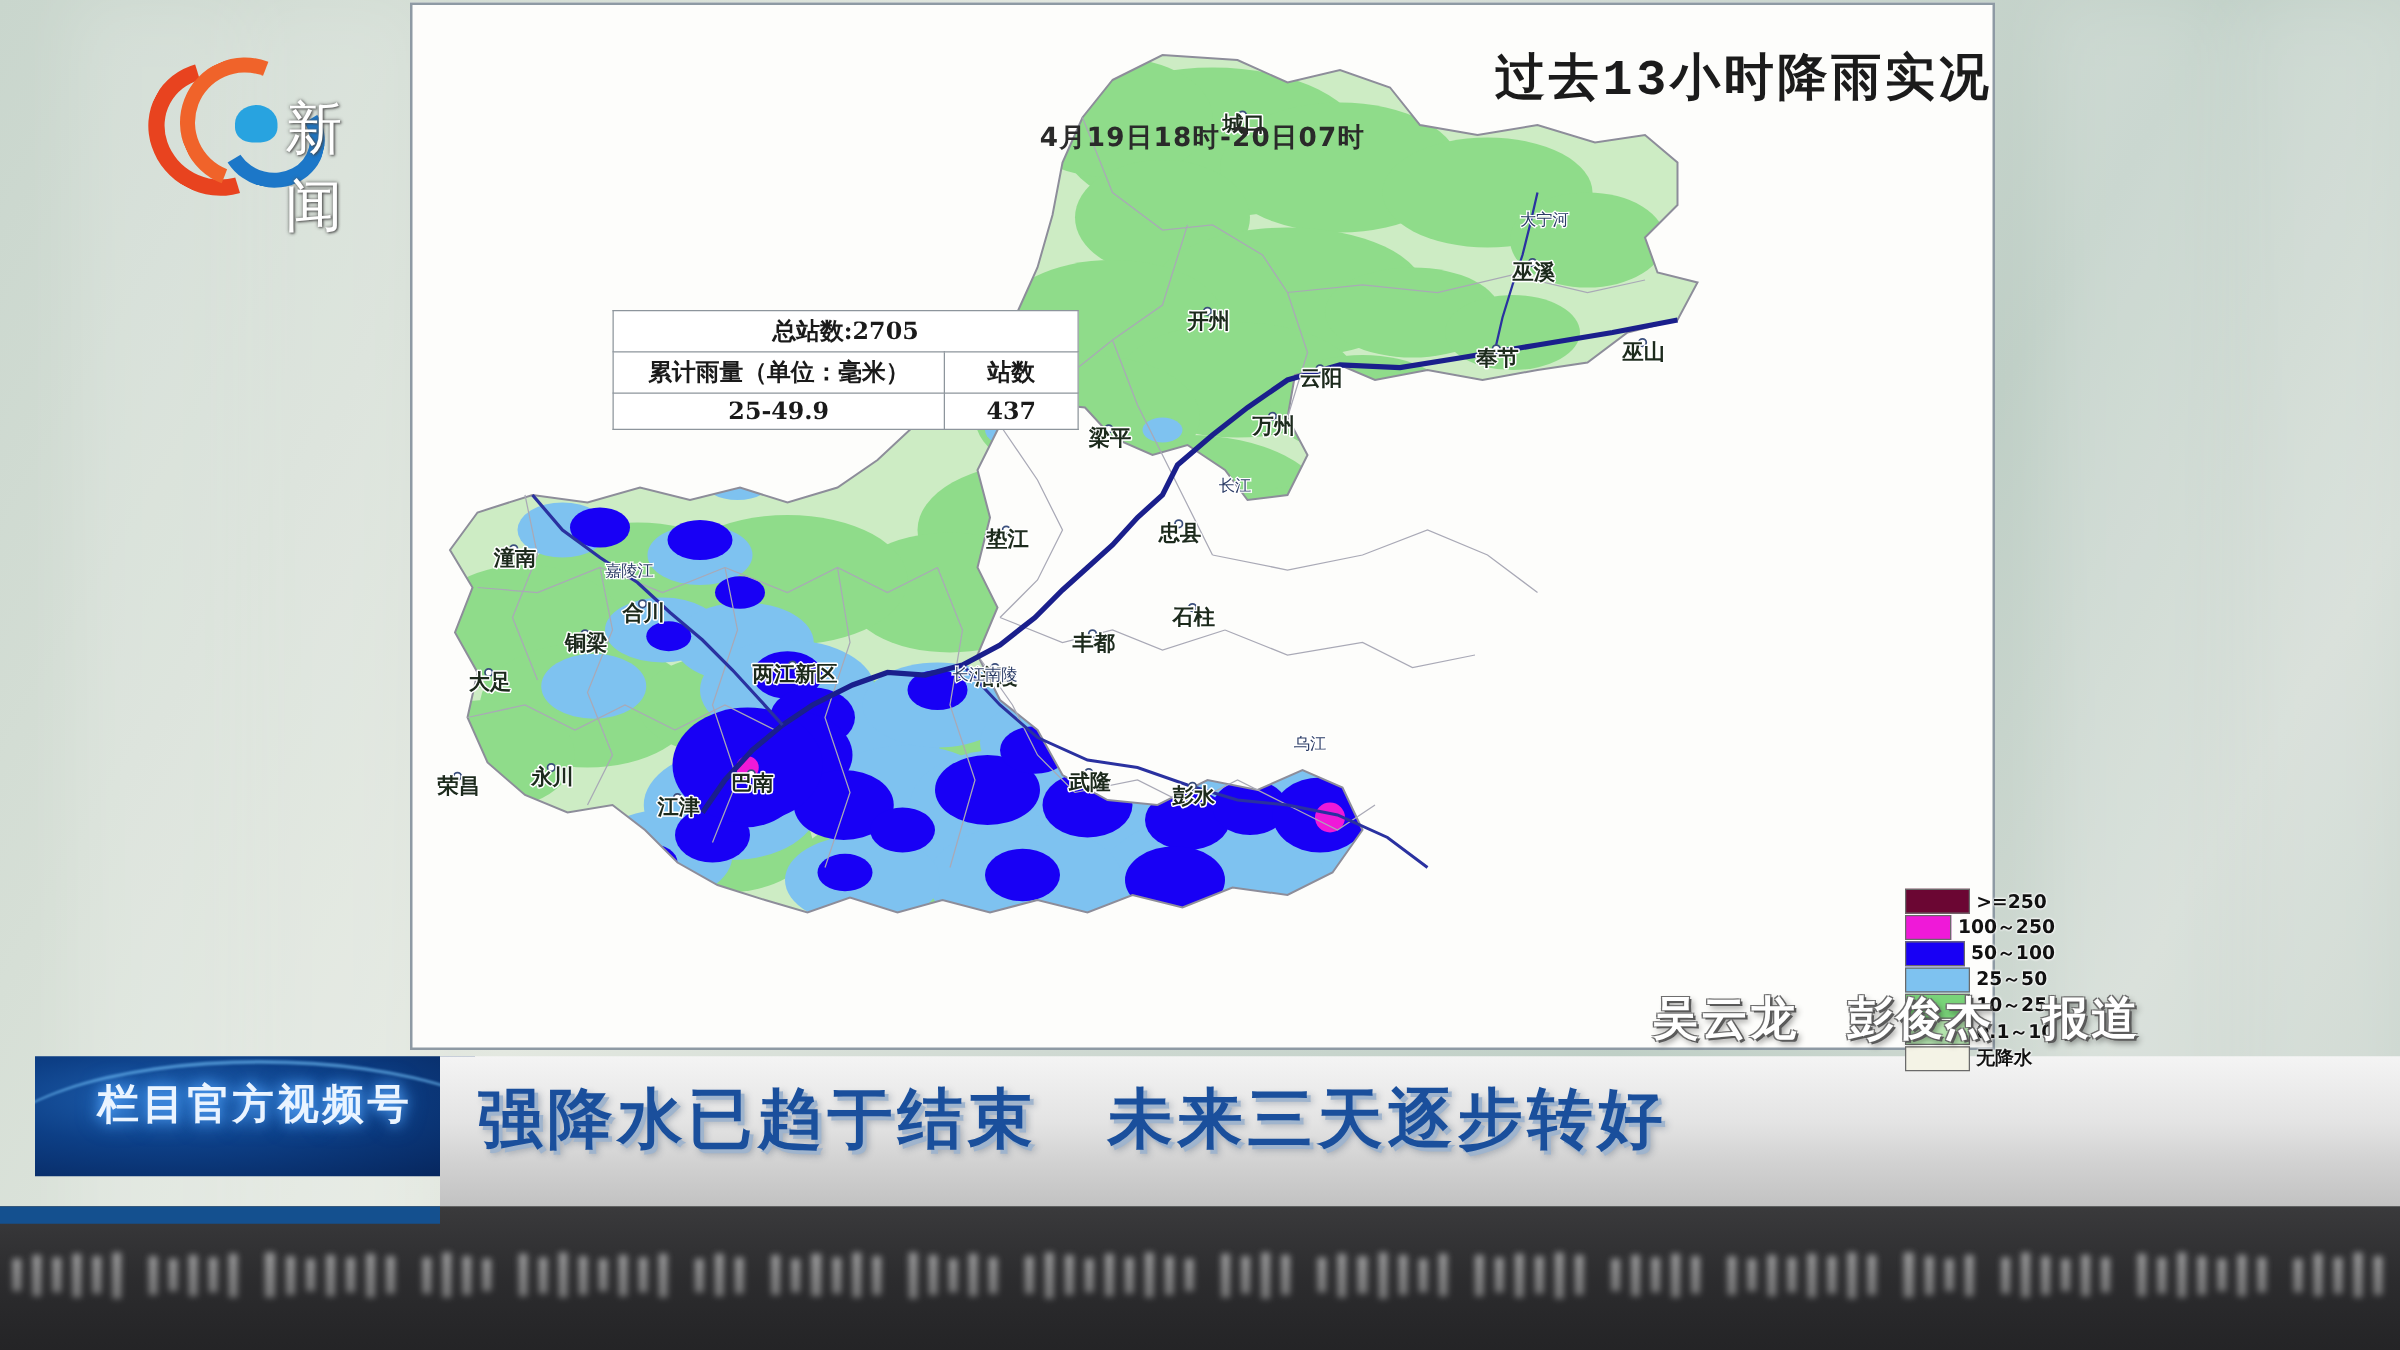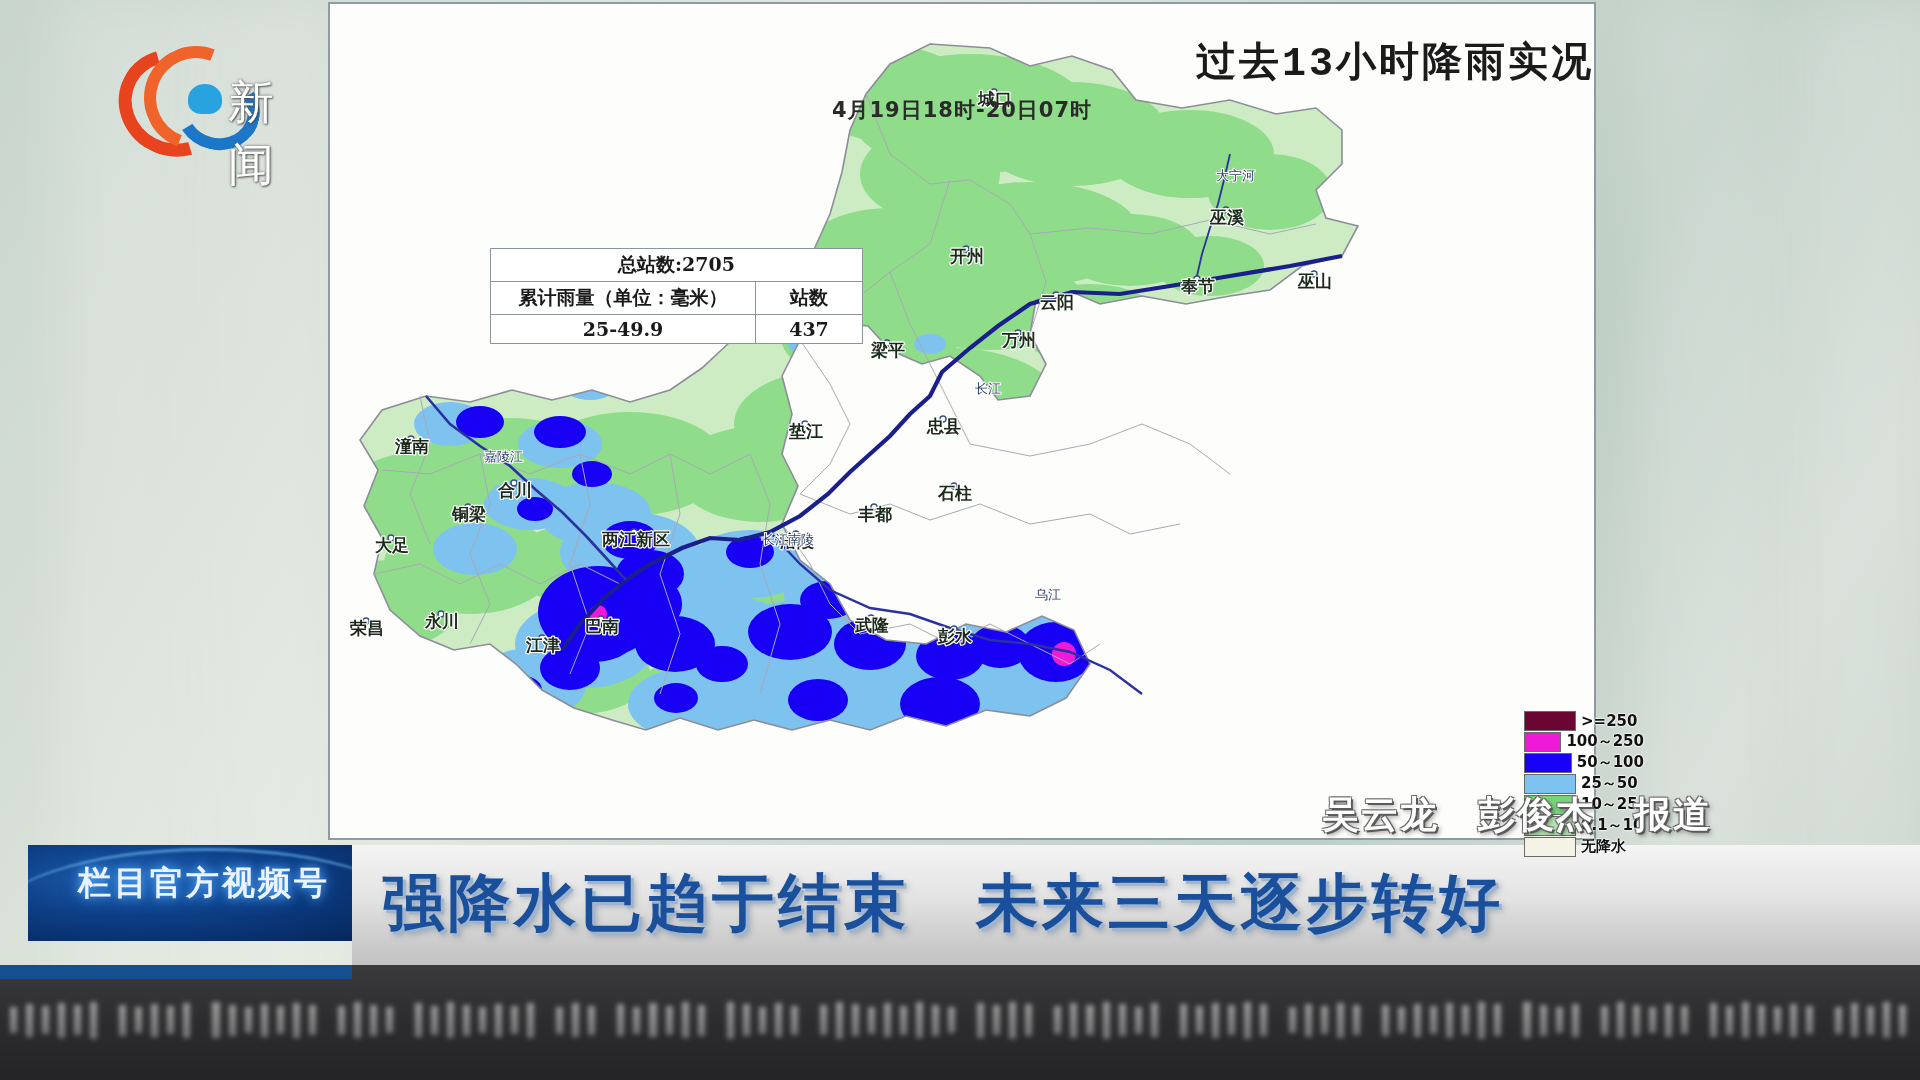--- a/index.html
+++ b/index.html
@@ -74,21 +74,21 @@
   #badge:after{content:"";position:absolute;left:-40px;bottom:-60px;width:440px;height:150px;
     border-radius:50%;border-top:3px solid rgba(120,200,255,.55);filter:blur(1px);}
   .badge-l1{position:absolute;left:0;right:0;top:16px;text-align:center;font-size:33px;
     font-weight:bold;color:#eaf4ff;letter-spacing:3px;
     text-shadow:0 0 10px #59a8ff,0 0 18px #2f7fd8;}
   .badge-l2{position:absolute;left:0;right:0;top:62px;text-align:center;font-size:33px;
     font-weight:bold;color:#ffffff;letter-spacing:2px;
     text-shadow:0 0 10px #6cb6ff,0 0 20px #3b8ae0;}
   #headline-bar{position:absolute;left:352px;top:0;width:1568px;height:120px;
     background:linear-gradient(180deg,#f4f4f4 0%,#e3e3e3 45%,#d2d2d2 70%,#c2c2c2 100%);}
-  #headline{position:absolute;left:30px;top:16px;font-size:62px;font-weight:bold;
+  #headline{position:absolute;left:30px;top:16px;font-size:52px;font-weight:bold;
     color:#1a4f9c;letter-spacing:4px;white-space:pre;
     text-shadow:3px 3px 0 #9fb4cd,4px 4px 6px rgba(40,60,90,.35);
     font-family:Liberation Mono, monospace;}
 
   
   #ticker{position:absolute;left:0;top:965px;width:1920px;height:115px;
     background:linear-gradient(180deg,#3a3a3c 0%,#2c2c2e 50%,#242426 100%);overflow:hidden;}
   #ticker-blue{position:absolute;left:0;top:0;width:352px;height:14px;background:#14508f;}
   #ticker-text{position:absolute;left:10px;top:26px;right:0;height:58px;
     display:flex;align-items:center;gap:9px;filter:blur(2.4px);opacity:.62;}

